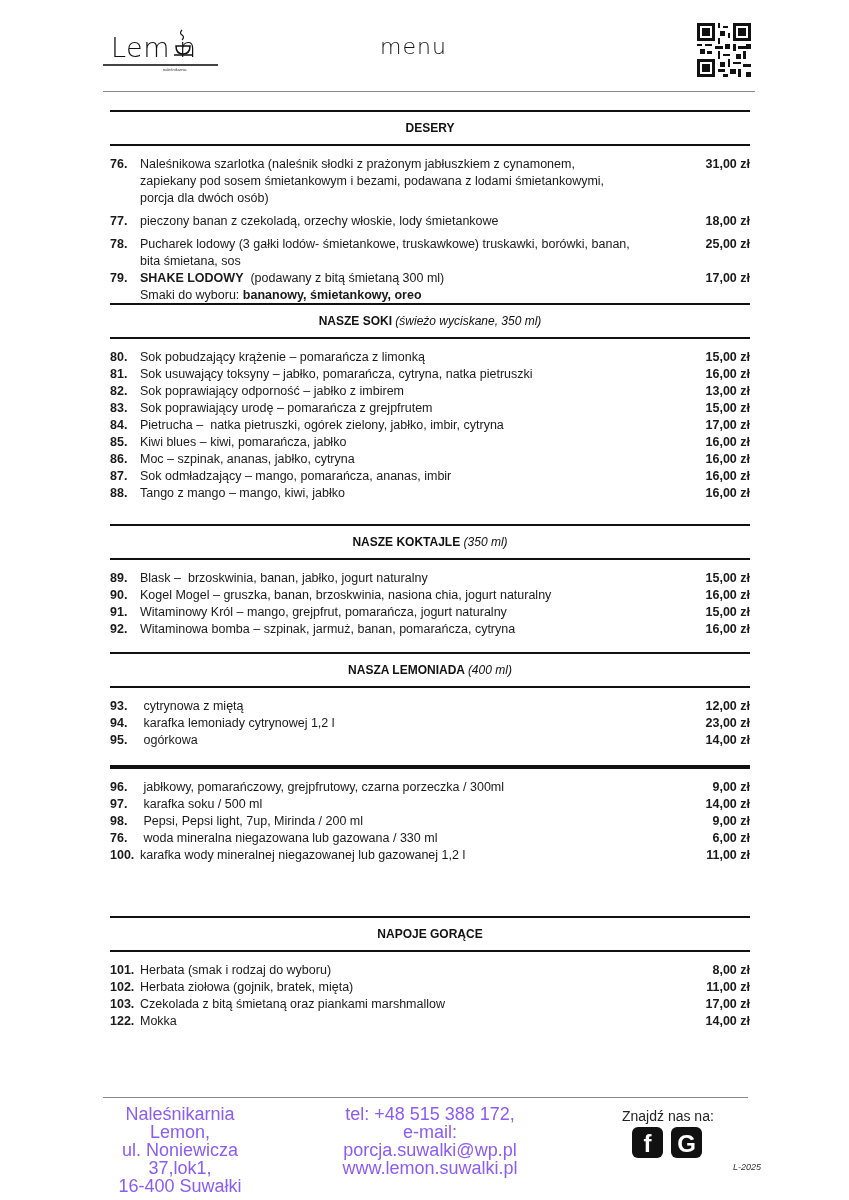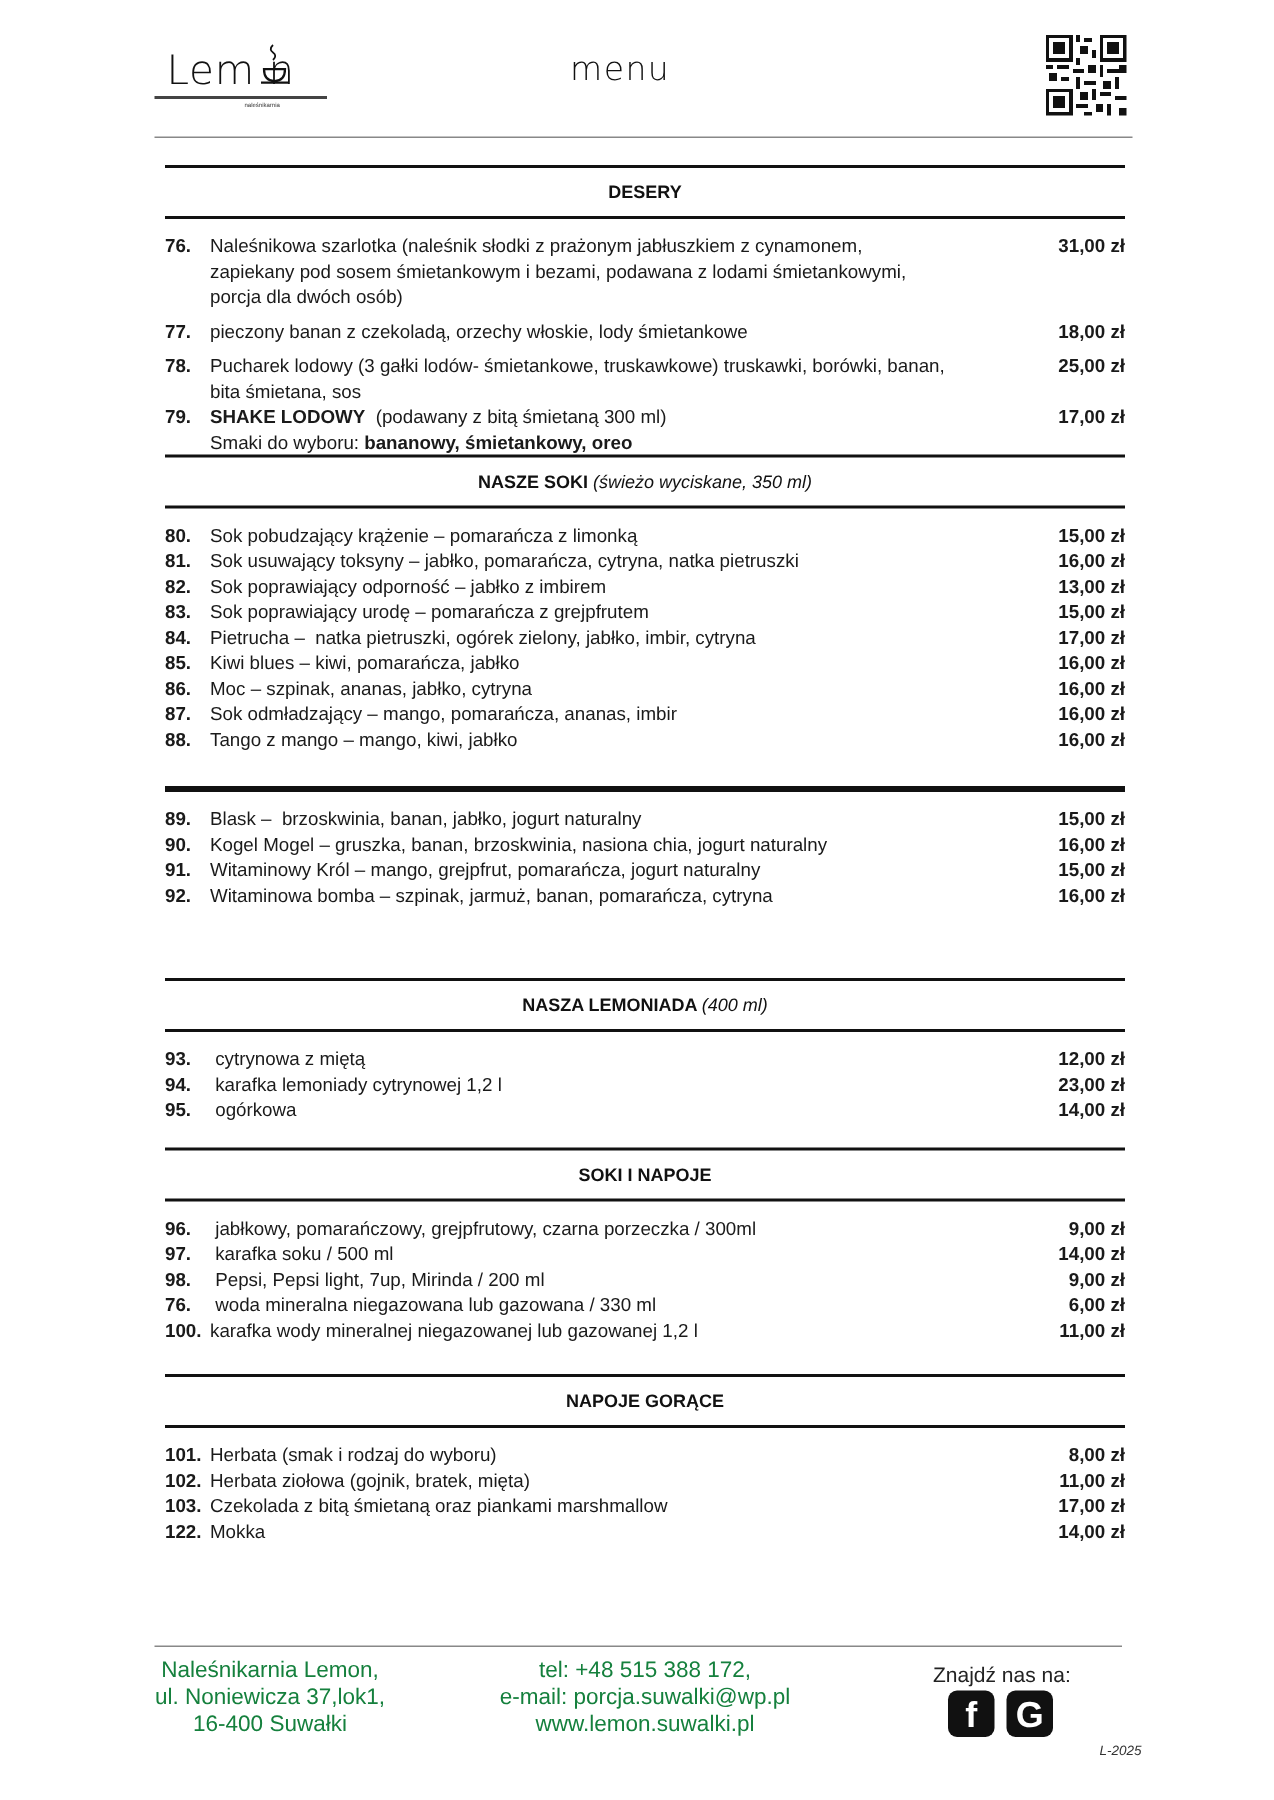--- a/index.html
+++ b/index.html
@@ -27,21 +27,21 @@
   .items { padding-top: 10px; }
   .item { position: relative; display: flex; font-size: 12.5px; line-height: 17px; }
   .item .num { width: 30px; font-weight: bold; flex: none; }
   .item .desc { flex: 1; padding-right: 40px; }
   .item .price { width: 80px; text-align: right; font-weight: bold; flex: none; }
   .item.gap { margin-bottom: 6px; justify-content: flex-end; }
   .b { font-weight: bold; }
 
   
   .foot-rule { position: absolute; left: 103px; top: 1097px; width: 645px; height: 1px; background: #888; }
-  .foot-col { position: absolute; top: 1105px; font-size: 15px; line-height: 18px; text-align: center; color: #15803d; }
+  .foot-col { position: absolute; top: 1105px; font-size: 18px; line-height: 18px; text-align: center; color: #8b5cf6; }
   .foot-col.c1 { left: 100px; width: 160px; }
   .foot-col.c2 { left: 330px; width: 200px; }
   .find { position: absolute; left: 622px; top: 1108px; font-size: 14px; color: #222; }
   .social { position: absolute; top: 1127px; width: 31px; height: 31px; background: #111; border-radius: 6px;
             color: #fff; font-weight: bold; font-size: 24px; text-align: center; line-height: 33px; }
   .social.fb { left: 632px; }
   .social.g { left: 671px; }
   .code { position: absolute; left: 733px; top: 1162px; font-size: 9px; color: #333; font-style: italic; }
 </style>
 </head>
@@ -178,20 +178,21 @@
         </div>
         <div class="item">
           <span class="num">88.</span>
           <span class="desc" style="white-space:pre">Tango z mango – mango, kiwi, jabłko</span>
           <span class="price">16,00 zł</span>
         </div>
       </div>
     </div>
   <div class="section" style="top:524px;">
       <div class="sec-rule"></div>
+      <div class="sec-title"><span>NASZE KOKTAJLE</span> <span class="sub">(350 ml)</span></div>
       <div class="sec-rule"></div>
       <div class="items">
         <div class="item">
           <span class="num">89.</span>
           <span class="desc" style="white-space:pre">Blask –  brzoskwinia, banan, jabłko, jogurt naturalny</span>
           <span class="price">15,00 zł</span>
         </div>
         <div class="item">
           <span class="num">90.</span>
           <span class="desc" style="white-space:pre">Kogel Mogel – gruszka, banan, brzoskwinia, nasiona chia, jogurt naturalny</span>
@@ -226,21 +227,20 @@
         </div>
         <div class="item">
           <span class="num">95.</span>
           <span class="desc" style="white-space:pre"> ogórkowa</span>
           <span class="price">14,00 zł</span>
         </div>
       </div>
     </div>
   <div class="section" style="top:765px;">
       <div class="sec-rule"></div>
-      <div class="sec-title"><span>SOKI I NAPOJE</span></div>
       <div class="sec-rule"></div>
       <div class="items">
         <div class="item">
           <span class="num">96.</span>
           <span class="desc" style="white-space:pre"> jabłkowy, pomarańczowy, grejpfrutowy, czarna porzeczka / 300ml</span>
           <span class="price">9,00 zł</span>
         </div>
         <div class="item">
           <span class="num">97.</span>
           <span class="desc" style="white-space:pre"> karafka soku / 500 ml</span>

